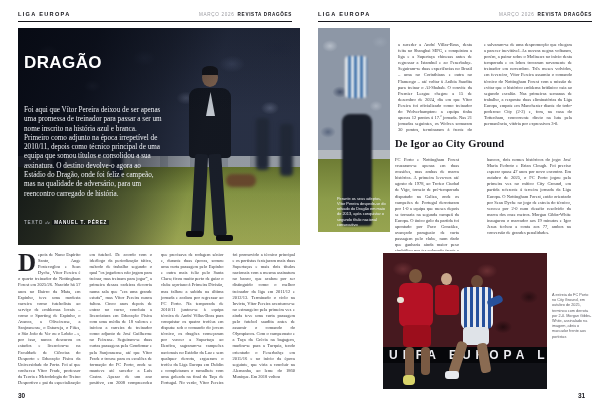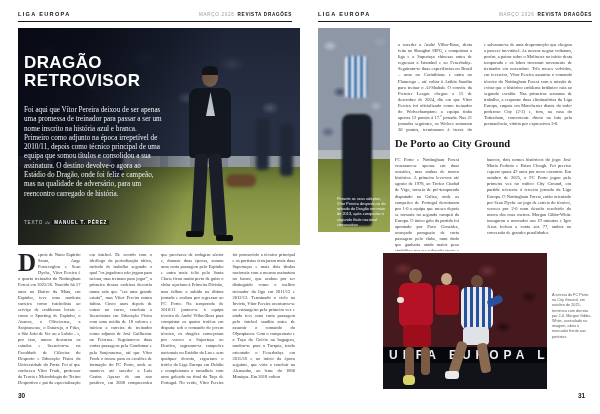--- a/index.html
+++ b/index.html
@@ -133,21 +133,20 @@
     <div class="coach-head"></div>
     <div class="coach-hair"></div>
     <div class="coach-leg" style="left:175px;top:126px;transform:rotate(3deg);"></div>
     <div class="coach-leg" style="left:193px;top:126px;transform:rotate(-4deg);"></div>
     <div class="coach-shoe" style="left:168px;top:203px;"></div>
     <div class="coach-shoe" style="left:198px;top:207px;"></div>
   </div>
   <div class="pm-vignette"></div>
   <div class="title">
     <div>DRAGÃO</div>
-    <div>RETROVISOR</div>
   </div>
   <div class="lead">Foi aqui que Vítor Pereira deixou de ser apenas uma promessa de treinador para passar a ser um nome inscrito na história azul e branca. Primeiro como adjunto na época irrepetível de 2010/11, depois como técnico principal de uma equipa que somou títulos e consolidou a sua assinatura. O destino devolve-o agora ao Estádio do Dragão, onde foi feliz e campeão, mas na qualidade de adversário, para um reencontro carregado de história.</div>
   <div class="byline">
     <span>TEXTO</span>
     <span class="bc">de</span>
     <span class="ba">MANUEL T. PÉREZ</span>
   </div>
 </div>
 
 <div class="bodycols">
@@ -166,21 +165,21 @@
   <div class="ps-fan"></div>
   <div class="ps-wall"></div>
   <div class="ps-pitch"></div>
   <div class="ps-fig"></div>
   <div class="ps-caption">Perante os seus adeptos, Vítor Pereira despede-se do relvado do Dragão em maio de 2013, após conquistar o segundo título nacional consecutivo</div>
 </div>
 
 <div class="tcol colA">a suceder a André Villas-Boas, desta feita no Shanghai SIPG, e conquistou a liga e a Supertaça chinesas antes de regressar a Istambul e ao Fenerbahçe. Seguiram-se duas experiências no Brasil – uma no Corinthians e outra no Flamengo – até voltar à Arábia Saudita para treinar o Al-Shabab. O convite da Premier League chegou a 15 de dezembro de 2024, dia em que Vítor Pereira foi oficializado como treinador do Wolverhampton: a equipa tinha apenas 12 pontos à 17.ª jornada. Nas 21 jornadas seguintes, os Wolves somaram 30 pontos, terminaram à frente do Tottenham</div>
 <div class="tcol colB">e salvaram-se de uma despromoção que chegara a parecer inevitável. As nuvens negras voltaram, porém, a pairar sobre o Molineux no início desta temporada e os lobos trocaram novamente de treinador em novembro. Três meses volvidos, em fevereiro, Vítor Pereira assumiu o comando técnico do Nottingham Forest com a missão de evitar que o histórico emblema britânico caia ao segundo escalão. Nas primeiras semanas de trabalho, a resposta: duas eliminatórias da Liga Europa, empate em Manchester diante do todo-poderoso City (2-2) e, fora, na casa do Tottenham, concorrente direto na luta pela permanência, vitória por expressivos 3-0.</div>
 
-<h2 class="sechead" style="margin:0;">De Porto ao City Ground</h2>
+<h2 class="sechead" style="margin:0;">De Igor ao City Ground</h2>
 
 <div class="tcol sec1">FC Porto e Nottingham Forest cruzaram-se apenas em duas ocasiões, mas ambas de marca histórica. A primeira leva-nos até agosto de 1978, ao Trofeo Ciudad de Vigo, torneio de pré-temporada disputado na Galiza, onde os campeões de Portugal derrotaram por 1-0 a equipa que meses depois se tornaria na segunda campeã da Europa. O único golo da partida foi apontado por Paco González, avançado paraguaio de curta passagem pelo clube, num dado que ganharia ainda maior peso simbólico por ter colocado frente a frente, nos</div>
 <div class="tcol sec2">bancos, dois nomes históricos do jogo: José Maria Pedroto e Brian Clough. Foi preciso esperar quase 47 anos por novo encontro. Em outubro de 2025, o FC Porto jogou pela primeira vez no mítico City Ground, em partida referente à terceira jornada da Liga Europa. O Nottingham Forest, então orientado por Sean Dyche no jogo de estreia do técnico, venceu por 2-0 num desafio resolvido da marca dos onze metros. Morgan Gibbs-White inaugurou o marcador aos 19 minutos e Igor Jesus fechou a conta aos 77, ambos na conversão de grandes penalidades.</div>
 
 <div class="photo-match">
   <div class="mp-crowd"></div>
   <div class="mp-board">UEFA EUROPA LEAGUE</div>
   <div class="mp-bottom"></div>
   <div class="mp-players">
 

